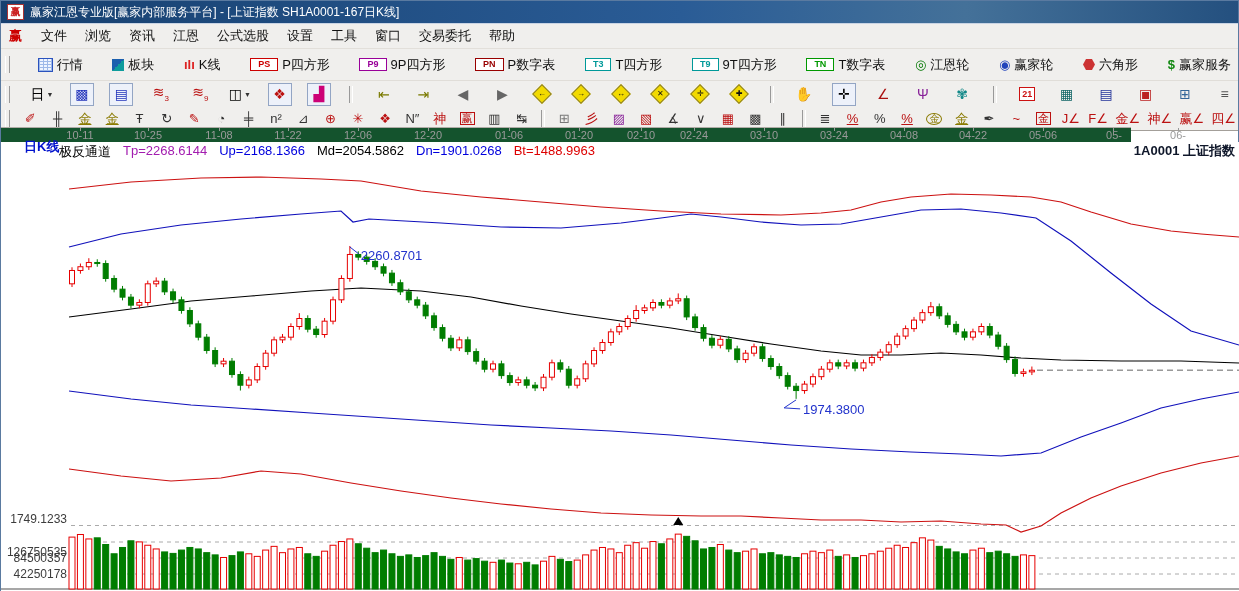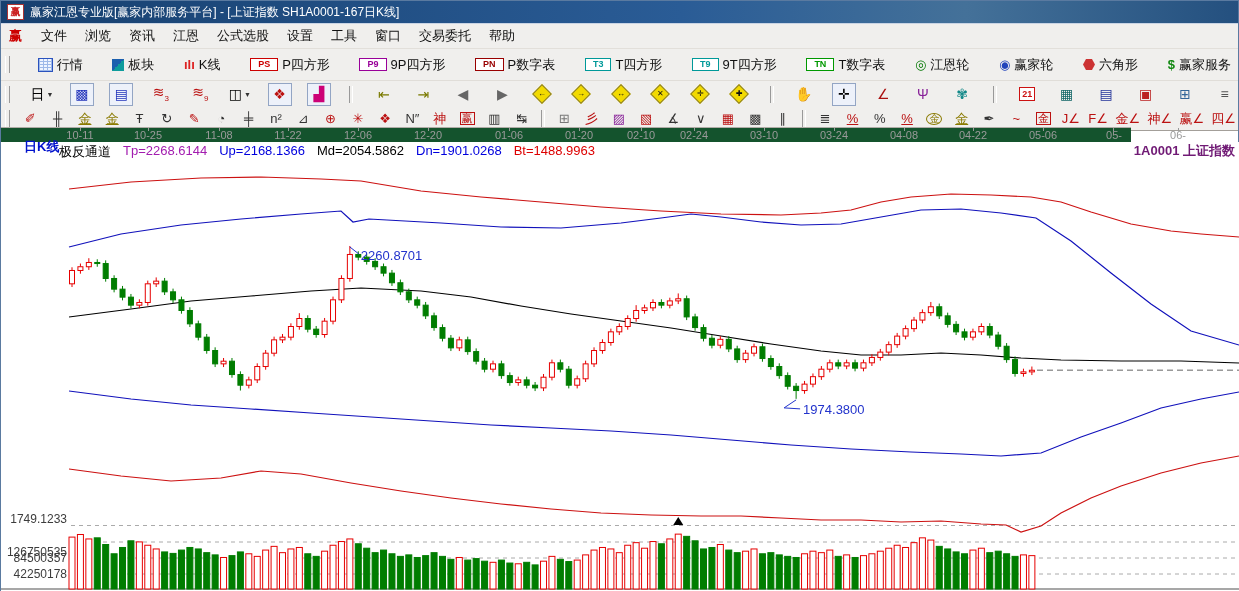--- a/index.html
+++ b/index.html
@@ -47,21 +47,21 @@
   .calbox{border:1px solid #cc1111;color:#cc1111;font-size:9px;font-weight:bold;padding:0 2px;background:#fff;line-height:12px;}
   
   .datestrip{position:absolute;top:126px;left:0;width:1130px;height:15px;background:#14532d;border-top:1px solid #b0aca6;box-sizing:border-box;text-align:right;}
   .datelabel{position:absolute;top:1px;transform:translateX(-50%);font-size:11px;color:#9a9a9a;}
   .tick{position:absolute;top:0;width:1px;height:3px;background:#999;}
   
   .chartarea{position:absolute;top:141px;left:0;width:1239px;height:450px;background:#fff;}
   .chartarea svg{position:absolute;top:0;left:0;}
   .klabel{position:absolute;top:-4px;left:3px;color:#0011cc;font-weight:bold;font-size:13px;margin-left:20px;}
   .inforow{position:absolute;top:1px;left:58px;font-size:13px;display:flex;gap:12px;white-space:nowrap;}
-  .symbol{position:absolute;top:0px;right:5px;color:#701a75;font-size:13px;font-weight:bold;}
+  .symbol{position:absolute;top:0px;right:5px;color:#0f172a;font-size:13px;font-weight:bold;}
   .annotation{position:absolute;color:#2233cc;font-size:13px;}
   .vlabel{position:absolute;left:0;width:66px;text-align:right;font-size:12px;color:#3c3c3c;}
 </style>
 </head>
 <body>
 
 <div id="app">
 
   <div class="titlebar">
     <span class="logo">赢</span>

